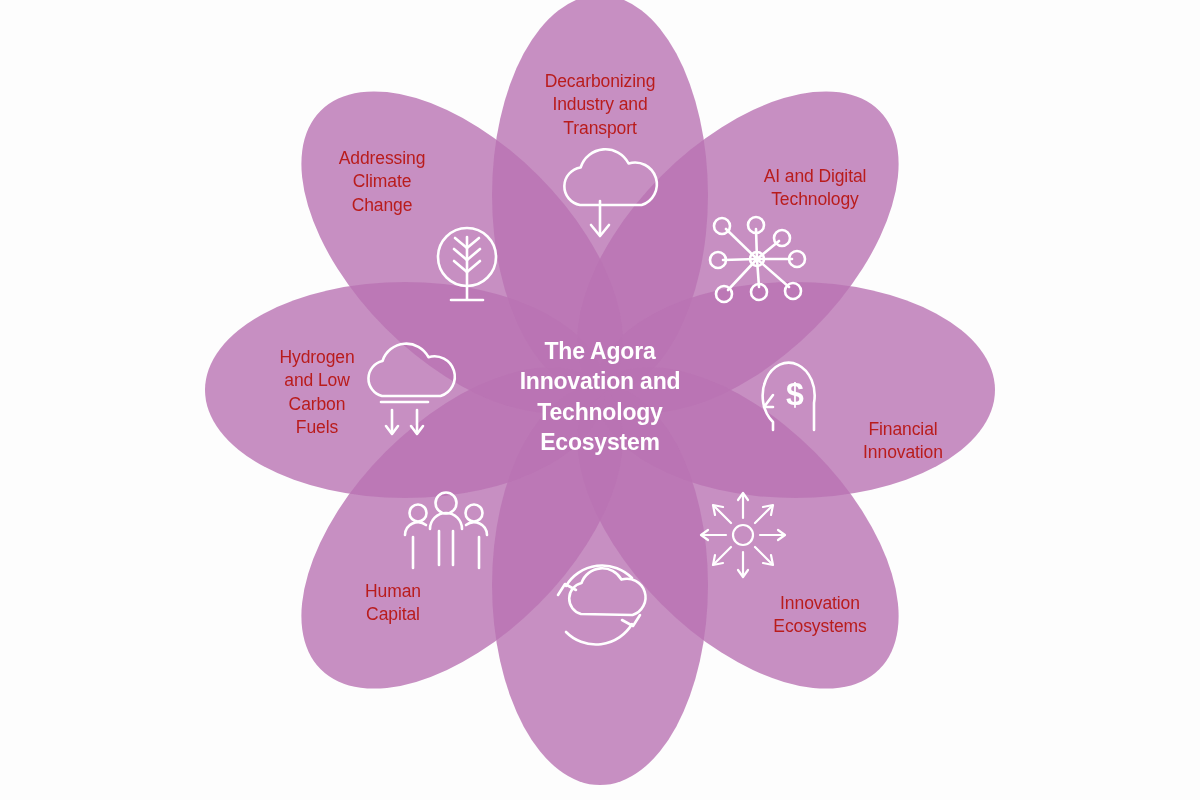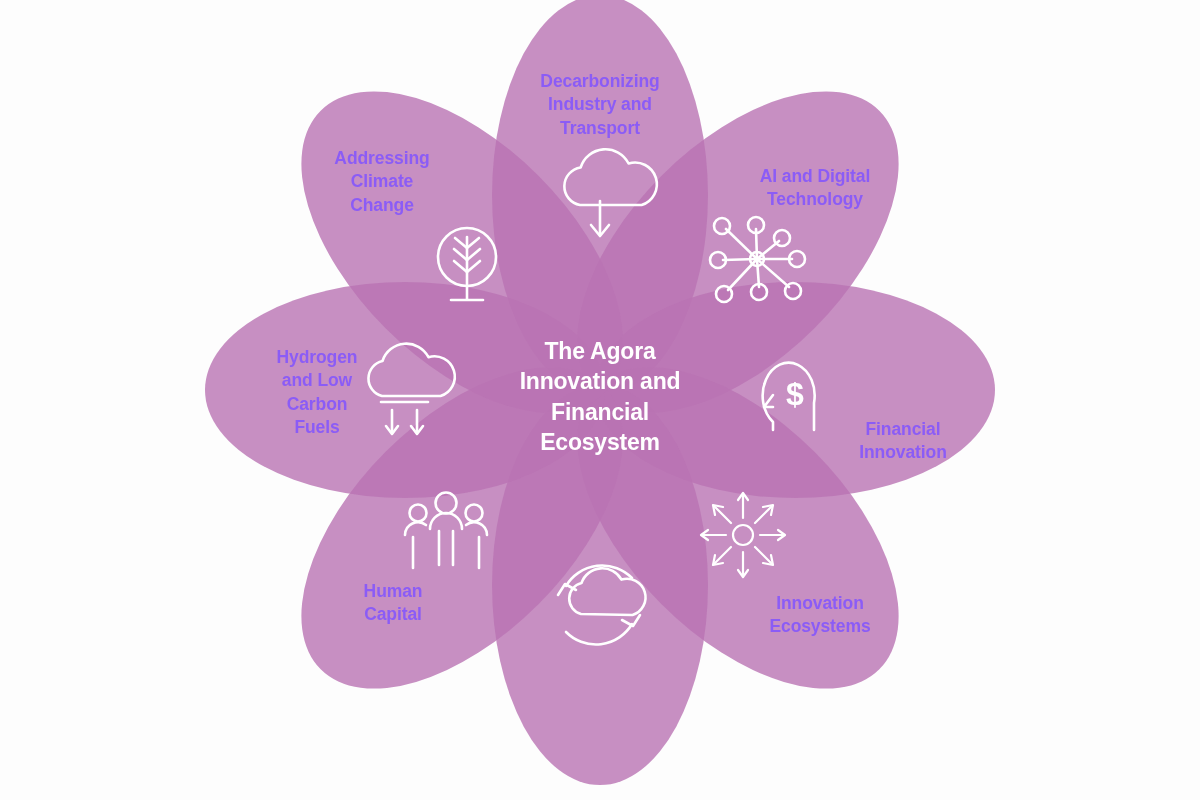--- a/index.html
+++ b/index.html
@@ -7,22 +7,22 @@
   body{
     width:1200px;height:800px;
     background:#fdfdfd;
     font-family:"Liberation Sans", sans-serif;
     overflow:hidden;
   }
   #stage{position:relative;width:1200px;height:800px;}
   #flower{position:absolute;left:0;top:0;width:1200px;height:800px;}
   .label{
     position:absolute;
-    color:#8b5cf6;
-    font-weight:bold;
+    color:#b91c1c;
+    font-weight:normal;
     font-size:17.5px;
     line-height:1.33;
     text-align:center;
     letter-spacing:-0.1px;
     white-space:pre-line;
     pointer-events:none;
     text-rendering:optimizeLegibility;
   }
   .center-label{
     position:absolute;
@@ -169,21 +169,21 @@
         <line x1="0" y1="-2" x2="13" y2="-13"></line>
         <line x1="0" y1="10" x2="-13" y2="-1"></line>
         <line x1="0" y1="10" x2="13" y2="-1"></line>
         <line x1="-16" y1="38" x2="16" y2="38"></line>
       </g>
     </g>
   </svg>
 
   <div class="center-label" style="left:450px;top:336px;width:300px;">The Agora
 Innovation and
-Financial
+Technology
 Ecosystem</div>
 
   <div class="label" style="left:500px;top:70px;width:200px;">Decarbonizing
 Industry and
 Transport</div>
 
   <div class="label" style="left:722px;top:165px;width:186px;">AI and Digital
 Technology</div>
 
   <div class="label" style="left:828px;top:370px;width:150px;margin-top:48px;">Financial

